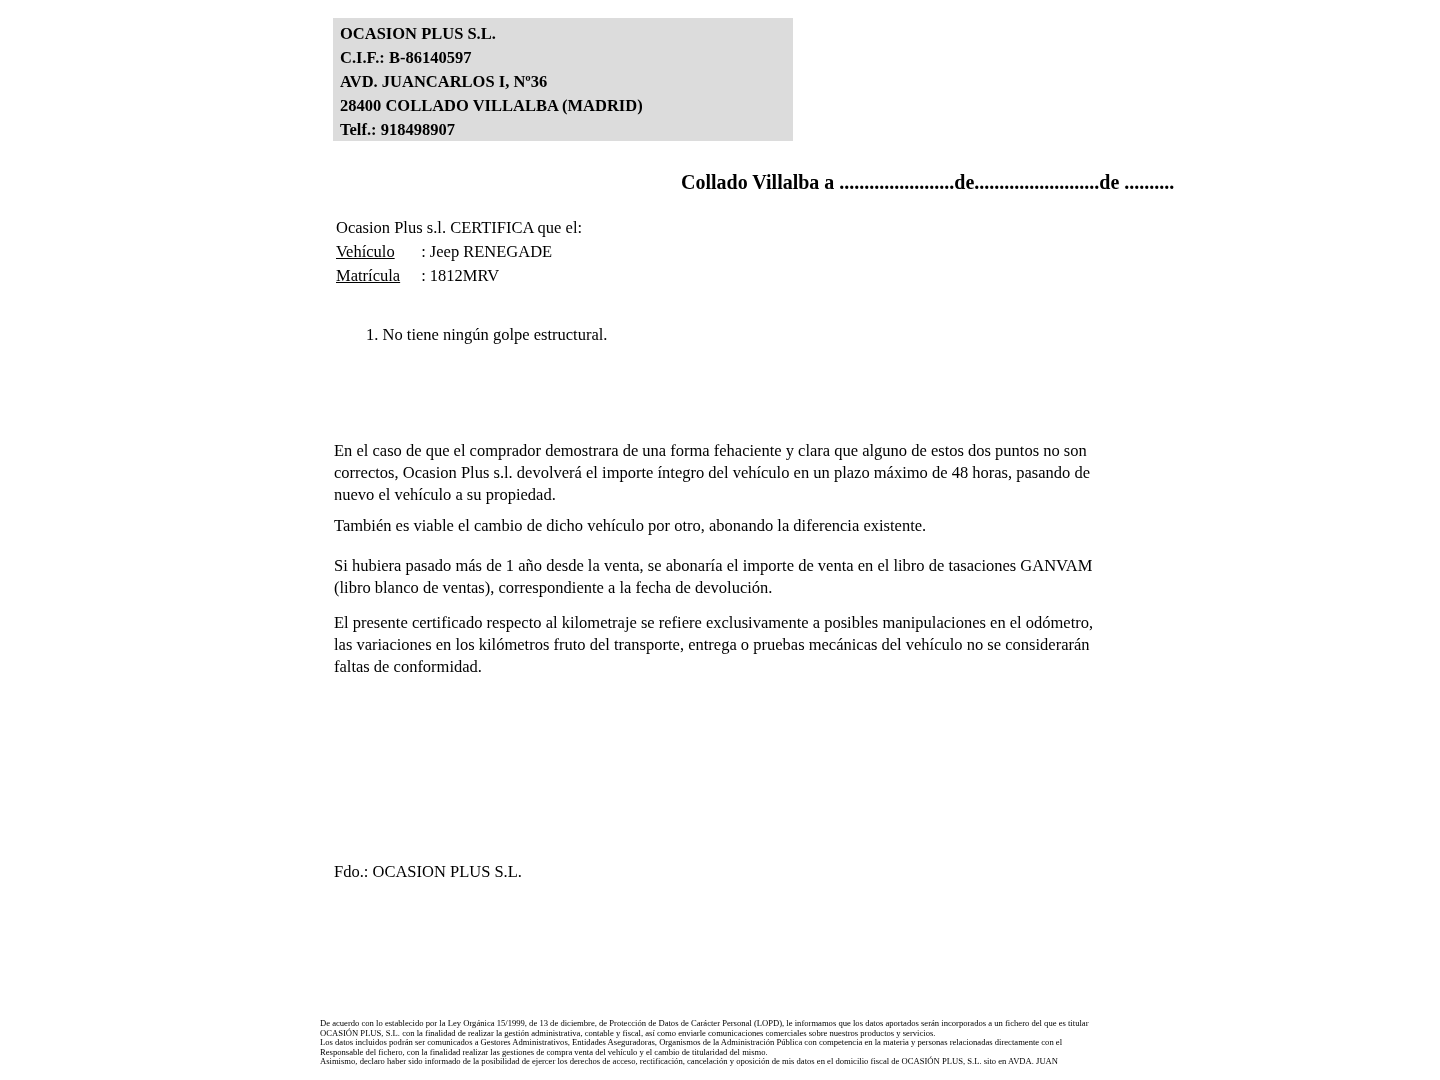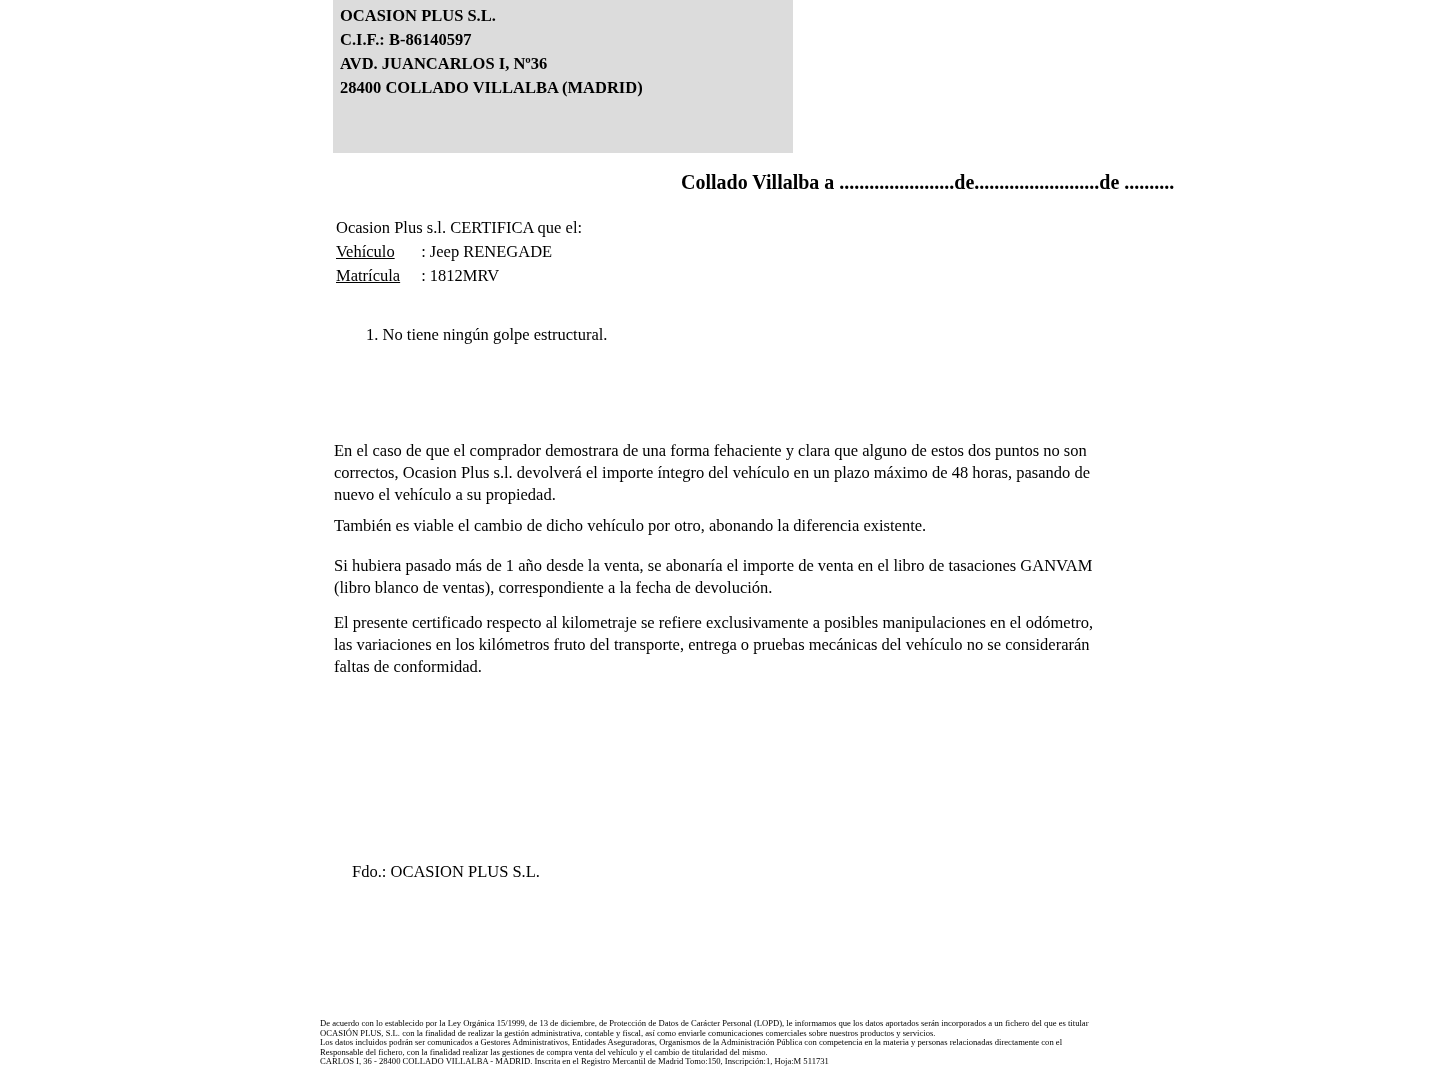--- a/index.html
+++ b/index.html
@@ -12,23 +12,23 @@
     width: 1440px;
     height: 1080px;
     background: #ffffff;
     font-family: "Liberation Serif", serif;
     color: #000000;
     overflow: hidden;
   }
   .header-box {
     position: absolute;
     left: 333px;
-    top: 0px;
+    top: 18px;
     width: 460px;
-    height: 153px;
+    height: 123px;
     background: #dcdcdc;
     box-sizing: border-box;
     padding: 4px 8px 12px 7px;
   }
   .header-box .hline {
     font-weight: bold;
     font-size: 16.5px;
     line-height: 24px;
     white-space: nowrap;
   }
@@ -73,21 +73,20 @@
   }
   .para-1 { top: 440px; }
   .para-2 { top: 515px; }
   .para-3 { top: 555px; }
   .para-4 { top: 612px; }
   .signature {
     position: absolute;
     left: 334px;
     top: 862px;
     font-size: 16.5px;
-    margin-left: 18px;
   }
   .legal-footer {
     position: absolute;
     left: 320px;
     top: 1019px;
     width: 790px;
     font-size: 8.6px;
     line-height: 9.6px;
   }
   .legal-footer .fline {
@@ -97,20 +96,21 @@
 </head>
 <body>
 
 <div class="page">
 
   <div class="header-box">
     <div class="hline">OCASION PLUS S.L.</div>
     <div class="hline">C.I.F.: B-86140597</div>
     <div class="hline">AVD. JUANCARLOS I, Nº36</div>
     <div class="hline">28400 COLLADO VILLALBA (MADRID)</div>
+    <div class="hline">Telf.: 918498907</div>
   </div>
 
   <div class="date-line">Collado Villalba a .......................de.........................de ..........</div>
 
   <div class="certify-block">
     <div>Ocasion Plus s.l. CERTIFICA que el:</div>
     <div class="kv">
       <span class="lbl"><u>Vehículo</u></span><span> : Jeep RENEGADE</span>
     </div>
     <div class="kv">
@@ -125,16 +125,16 @@
   <div class="para para-3">Si hubiera pasado más de 1 año desde la venta, se abonaría el importe de venta en el libro de tasaciones GANVAM (libro blanco de ventas), correspondiente a la fecha de devolución.</div>
   <div class="para para-4">El presente certificado respecto al kilometraje se refiere exclusivamente a posibles manipulaciones en el odómetro, las variaciones en los kilómetros fruto del transporte, entrega o pruebas mecánicas del vehículo no se considerarán faltas de conformidad.</div>
 
   <div class="signature">Fdo.: OCASION PLUS S.L.</div>
 
   <div class="legal-footer">
     <div class="fline">De acuerdo con lo establecido por la Ley Orgánica 15/1999, de 13 de diciembre, de Protección de Datos de Carácter Personal (LOPD), le informamos que los datos aportados serán incorporados a un fichero del que es titular</div>
     <div class="fline">OCASIÓN PLUS, S.L. con la finalidad de realizar la gestión administrativa, contable y fiscal, así como enviarle comunicaciones comerciales sobre nuestros productos y servicios.</div>
     <div class="fline">Los datos incluidos podrán ser comunicados a Gestores Administrativos, Entidades Aseguradoras, Organismos de la Administración Pública con competencia en la materia y personas relacionadas directamente con el</div>
     <div class="fline">Responsable del fichero, con la finalidad realizar las gestiones de compra venta del vehículo y el cambio de titularidad del mismo.</div>
-    <div class="fline">CARLOS I, 36 - 28400 COLLADO VILLALBA - MADRID. Inscrita en el Registro Mercantil de Madrid Tomo:150, Inscripción:1, Hoja:M 511731</div>
+    <div class="fline">Asimismo, declaro haber sido informado de la posibilidad de ejercer los derechos de acceso, rectificación, cancelación y oposición de mis datos en el domicilio fiscal de OCASIÓN PLUS, S.L. sito en AVDA. JUAN</div>
   </div>
 
 </div>
 
 </body></html>

